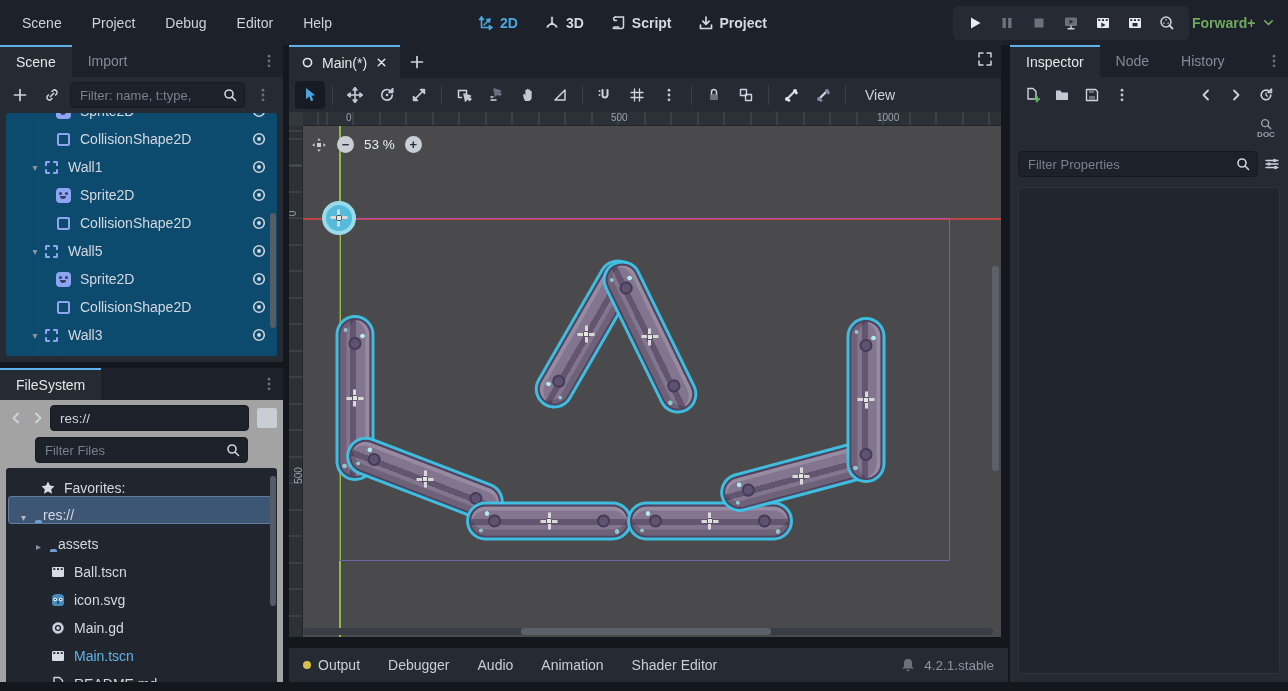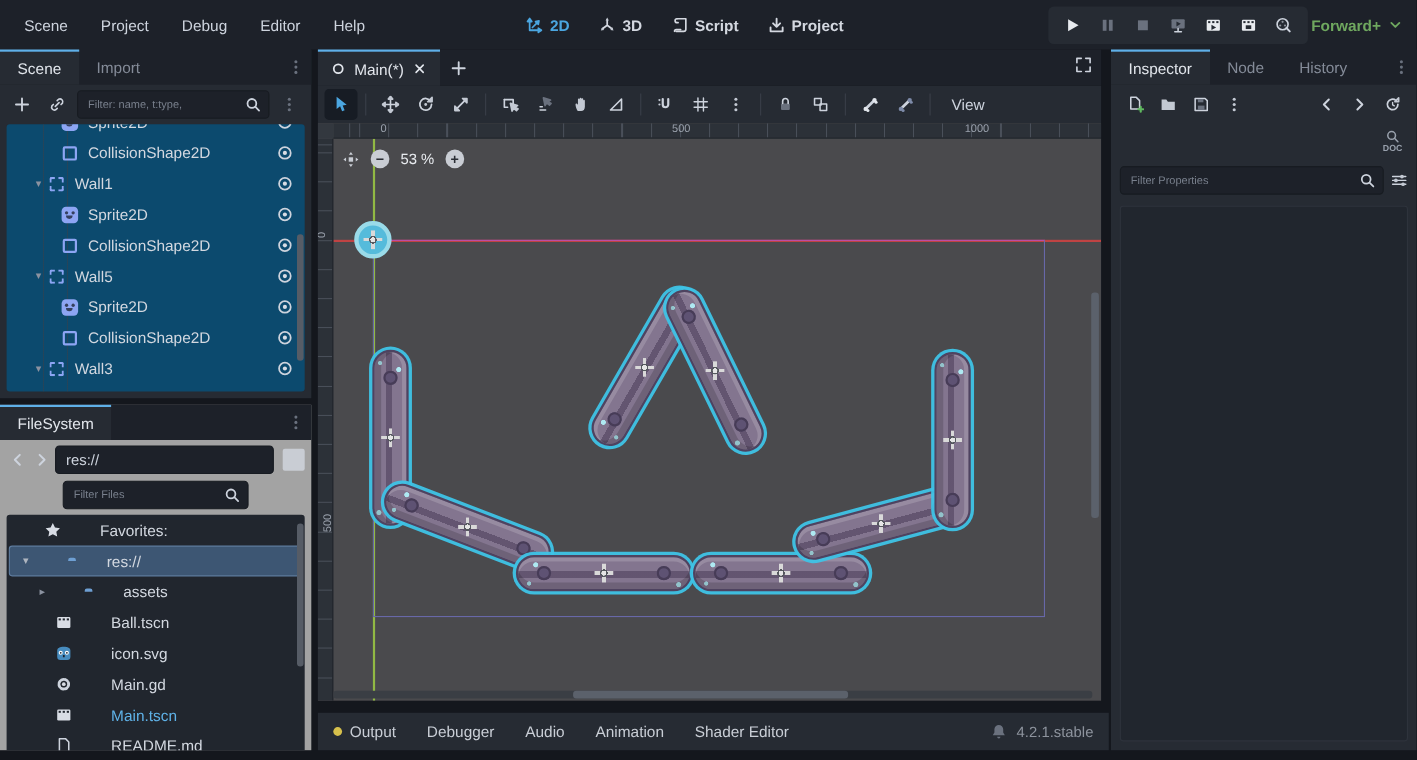--- a/index.html
+++ b/index.html
@@ -30,21 +30,21 @@
   .panel{ background:#262b33; }
   .tabstrip{ height:32px; background:#1d2129; display:flex; align-items:flex-end; position:relative; }
   .tab{ height:32px; padding:0 16px; display:flex; align-items:center; color:#848b98; position:relative; }
   .tab.active{ background:#262b33; color:#e2e6ec; border-top:2px solid #5fb0e8; }
   .tabstrip .vdots-btn{ position:absolute; right:6px; top:8px; }
 
   .scene-panel{ position:absolute; left:0; top:0; width:283px; height:317px; background:#262b33; }
   .scene-toolbar{ display:flex; align-items:center; gap:4px; padding:5px 6px; }
   .tool-sq{ width:28px; height:26px; display:flex; align-items:center; justify-content:center; border-radius:4px; }
   .filterbox{ flex:1; position:relative; }
-  .filterbox input{ width:100%; height:26px; background:#1d2129; border:1px solid #171b21; border-radius:4px; color:#cdd3dd; font-family:"Liberation Sans",sans-serif; font-size:10px; padding:0 26px 0 9px; outline:none; }
+  .filterbox input{ width:100%; height:26px; background:#1d2129; border:1px solid #171b21; border-radius:4px; color:#cdd3dd; font-family:"Liberation Sans",sans-serif; font-size:13px; padding:0 26px 0 9px; outline:none; }
   .filterbox input::placeholder{ color:#79808d; }
   .filterbox .s-ic{ position:absolute; right:7px; top:5px; }
 
   .tree{ position:absolute; left:6px; right:6px; top:68px; bottom:6px; background:#0c4a6e; border-radius:3px; overflow:hidden; }
   .tree-rows{ position:relative; margin-top:-16px; }
   .trow{ height:28px; display:flex; align-items:center; position:relative; }
   .trow .arrow{ width:14px; color:#8b92a0; font-size:10px; text-align:center; }
   .trow .ticon{ width:18px; height:18px; margin-right:8px; display:flex; align-items:center; justify-content:center; }
   .trow .lbl{ flex:1; color:#d3d8e0; }
   .trow .eye{ margin-right:10px; }
@@ -61,21 +61,21 @@
 
   
   .fs-panel{ position:absolute; left:0; top:323px; width:283px; height:314px; background:#a3a3a3; }
   .fs-nav{ display:flex; align-items:center; gap:2px; padding:5px 6px; }
   .fs-nav .chev{ width:20px; height:26px; display:flex; align-items:center; justify-content:center; }
   .pathbox{ flex:1; }
   .pathbox input{ width:100%; height:26px; background:#1d2129; border:1px solid #171b21; border-radius:4px; color:#cdd3dd; font-size:13.5px; padding:0 9px; font-family:"Liberation Sans",sans-serif; outline:none; }
   .fs-sq{ width:20px; height:20px; background:#c9cdd4; border-radius:2px; margin-left:6px; }
   .fs-filter{ display:flex; align-items:center; gap:6px; padding:1px 6px 5px 6px;flex-direction:column; }
   .fs-tree{ position:absolute; left:6px; right:6px; top:100px; bottom:0; background:#21262e; border-radius:3px 3px 0 0; overflow:hidden; }
-  .frow{ height:28px; display:flex; align-items:center; position:relative;gap:27px; }
+  .frow{ height:28px; display:flex; align-items:flex-end; position:relative; }
   .frow .lbl{ color:#d3d8e0; }
   .frow.sel{ background:#3d5673; border:1px solid #5f7da0; border-radius:3px; margin:0 2px; }
   .frow.open .lbl{ color:#5fb2e8; }
   .folder-ic{ width:15px; height:11px; background:#6e9fd3; border-radius:2px; position:relative; }
   .folder-ic::before{ content:""; position:absolute; left:0; top:-3px; width:7px; height:3px; background:#6e9fd3; border-radius:2px 2px 0 0; }
 
   
   .center-dock{ position:absolute; left:289px; top:45px; width:712px; height:592px; }
   .scene-tabs{ height:33px; background:#1d2129; display:flex; align-items:flex-end; position:relative; }
   .scene-tab{ height:33px; background:#262b33; border-top:2px solid #5fb0e8; display:flex; align-items:center; gap:8px; padding:0 12px; color:#e2e6ec; }

